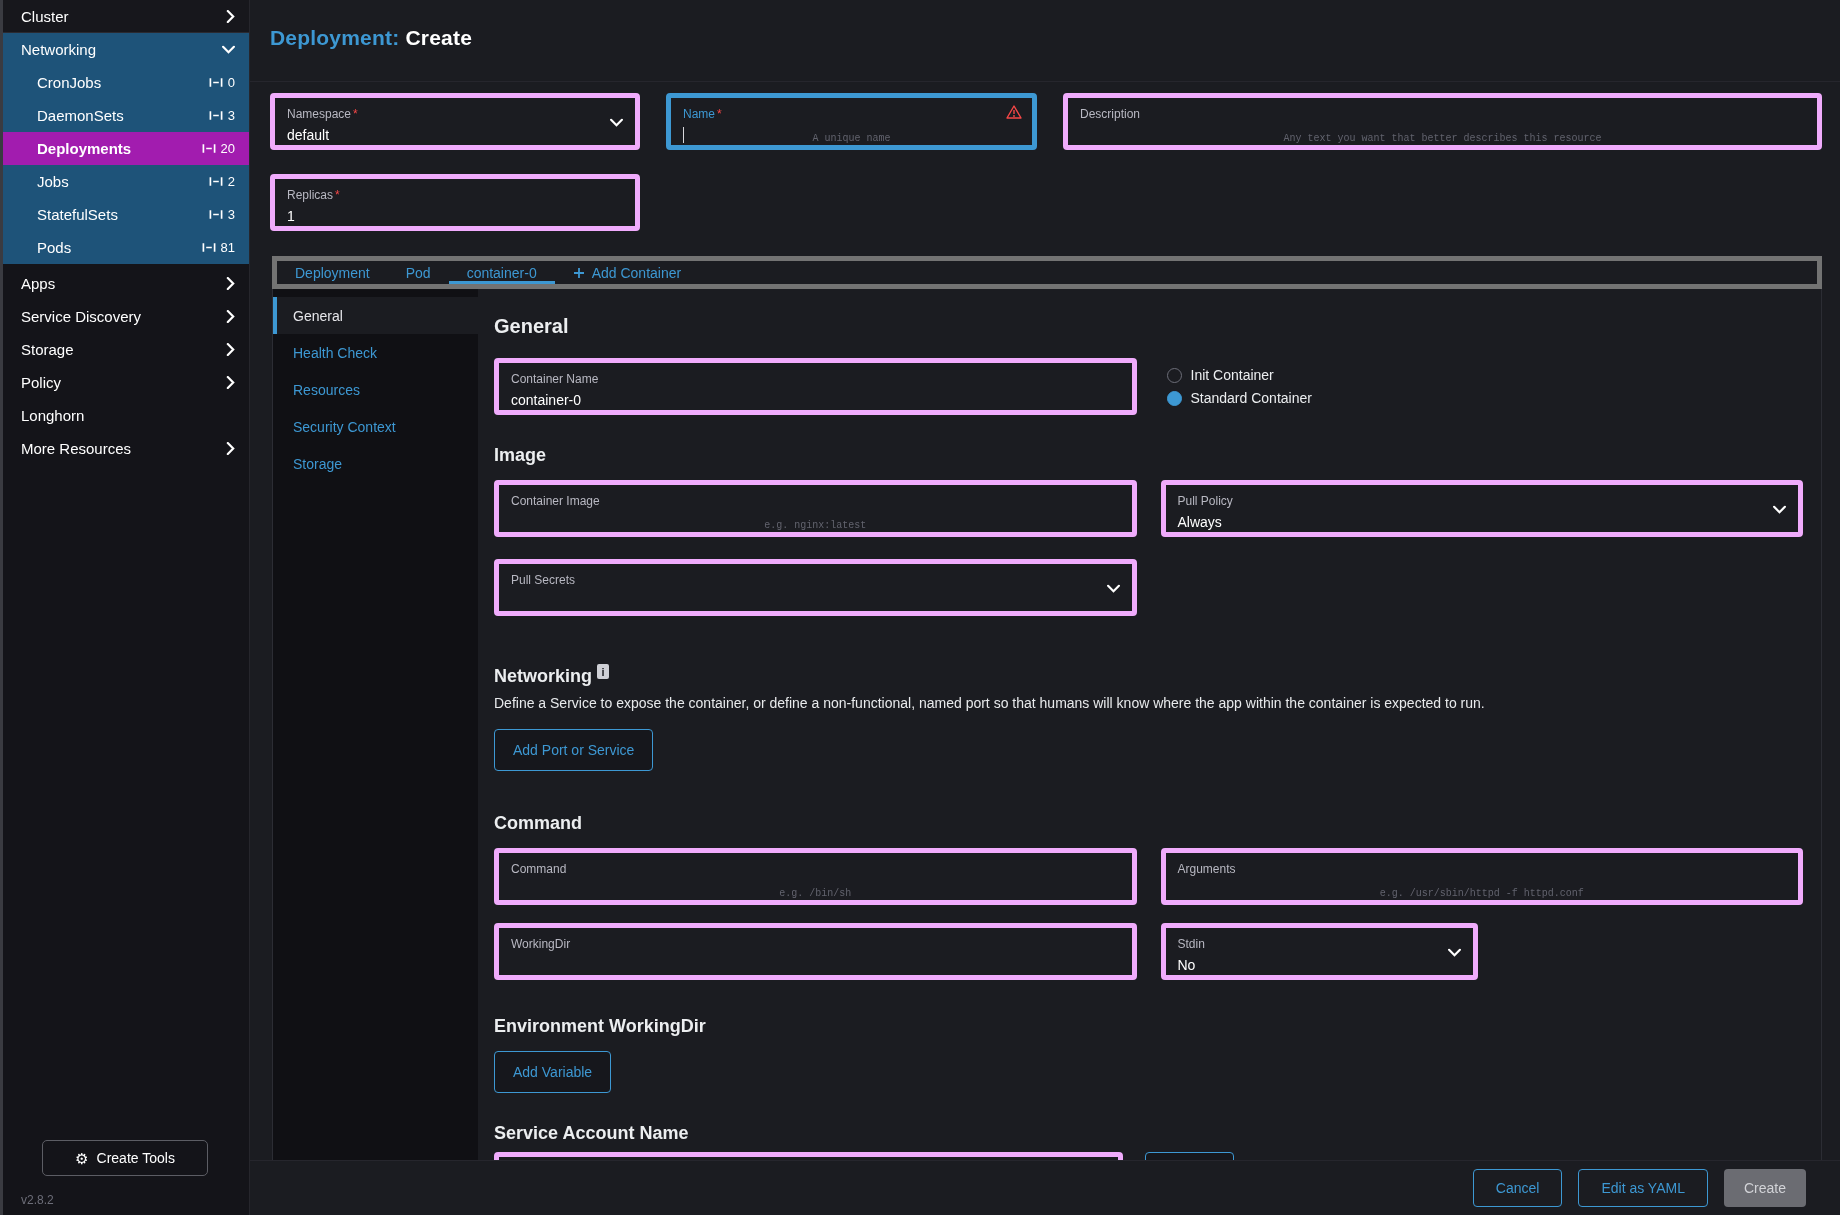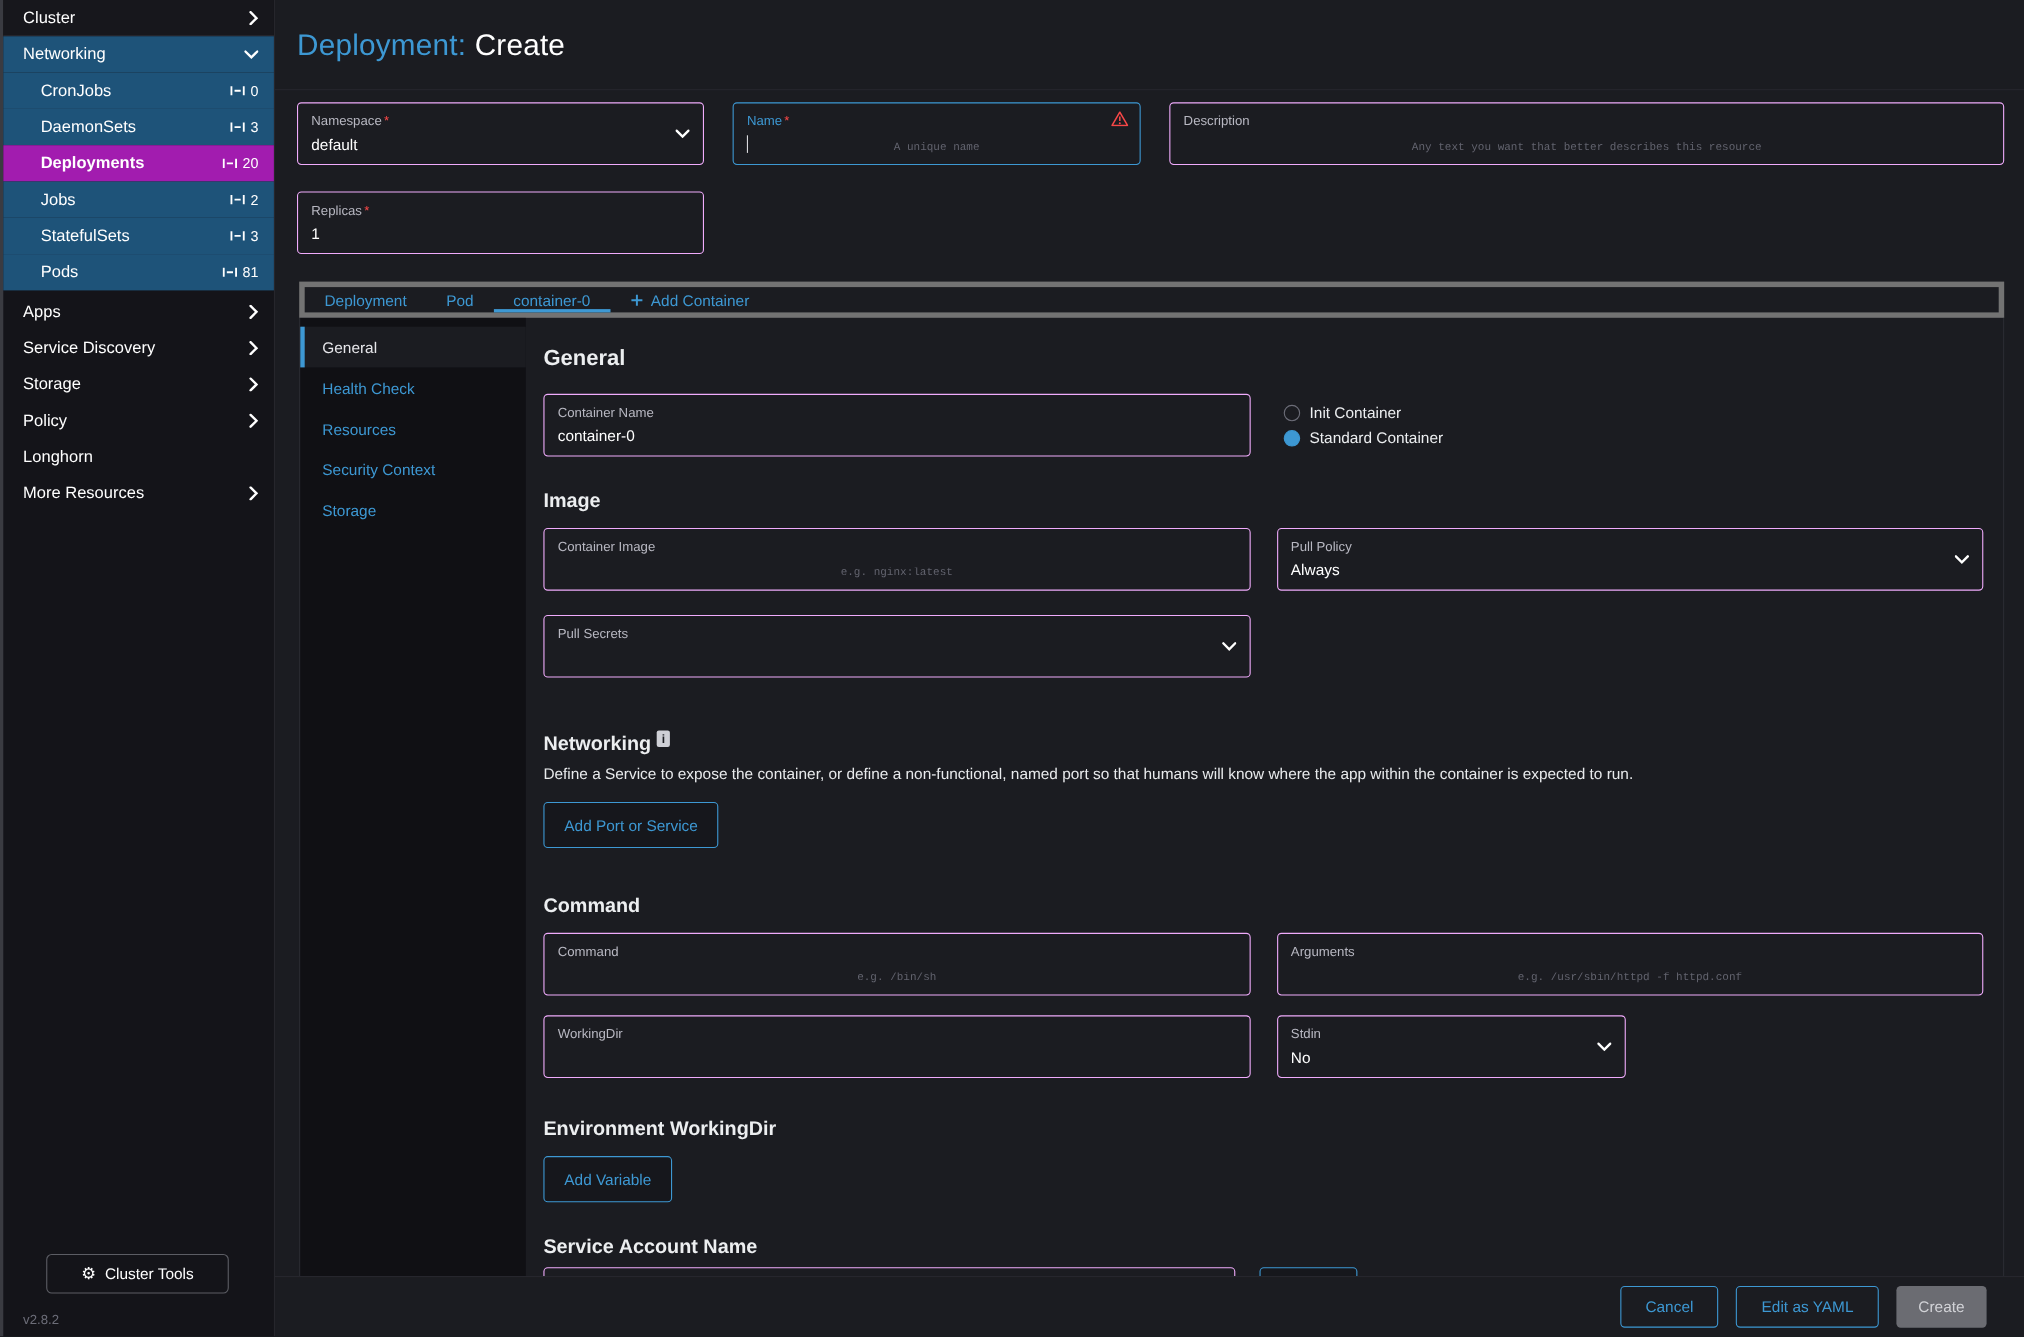--- a/index.html
+++ b/index.html
@@ -37,30 +37,30 @@
   }
   .gear { font-size:15px; line-height:1; }
   .version { position:absolute; left:18px; bottom:8px; color:#6c6d78; font-size:12px; }
 
   
   .main { flex:1; display:flex; flex-direction:column; min-width:0; }
   .masthead {
     height:82px; min-height:82px; padding:26px 0 0 20px;
     border-bottom:1px solid #26262d;
   }
-  .masthead h1 { margin:0; font-size:27px; font-weight:400; letter-spacing:0.2px; }
+  .masthead h1 { margin:0; font-size:21px; font-weight:700; letter-spacing:0.2px; }
   .res-type { color:#3d98d3; }
   .res-action { color:#ffffff; }
 
   .content { flex:1; padding:11px 18px 0 20px; overflow:hidden; position:relative; }
 
   .row1 { display:grid; grid-template-columns:370px 371px 1fr; gap:26px; }
 
   .field {
-    border:1px solid #f0abfc; border-radius:4px; padding:9px 12px;
+    border:5px solid #f0abfc; border-radius:4px; padding:9px 12px;
     height:57px; position:relative; background:transparent;
   }
   .field .flabel { display:block; font-size:12px; color:#b8b8c2; margin-bottom:6px; }
   .field .fvalue { font-size:14px; color:#ffffff; }
   .field input {
     background:transparent; border:none; outline:none; color:#ffffff;
     font-size:10px; width:100%; padding:0; font-family:Liberation Mono, monospace;text-align:center;
   }
   .field input::placeholder { color:#62636e; opacity:1; }
   .req { color:#f64747; margin-left:2px; font-size:12px; }
@@ -253,21 +253,21 @@
       <span class="grow">More Resources</span>
       <span class="chev">
         <svg width="9" height="13" viewBox="0 0 8 12">
             <path d="M1.5 1L6.5 6L1.5 11" fill="none" stroke="currentColor" stroke-width="2" stroke-linecap="round"></path>
           </svg>
       </span>
     </div>
 
     <button class="cluster-tools-btn">
       <span class="gear">⚙</span>
-      <span>Cluster Tools</span>
+      <span>Create Tools</span>
     </button>
     <div class="version">v2.8.2</div>
   </nav>
 
   <div class="main">
 
     <header class="masthead">
       <h1>
         <span class="res-type">Deployment:</span>
         <span class="res-action">Create</span>

